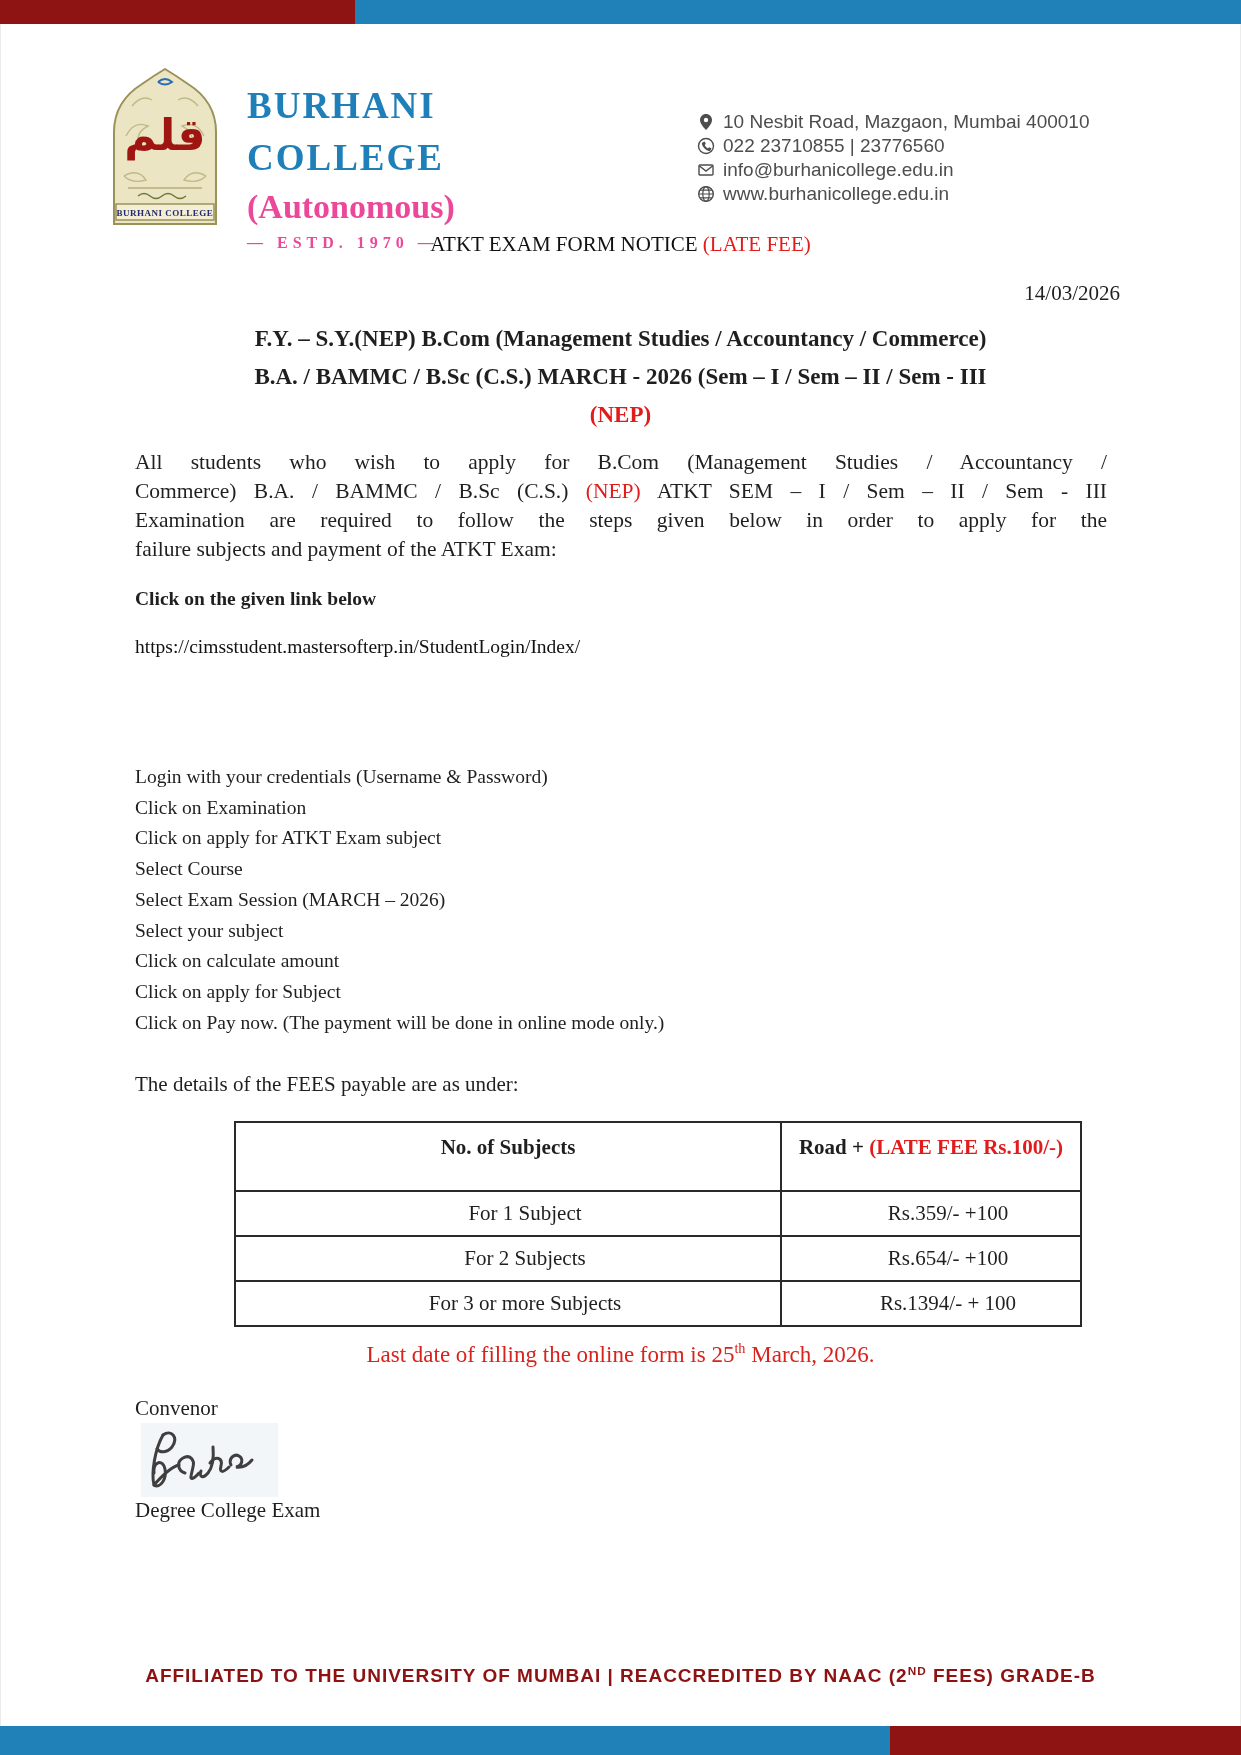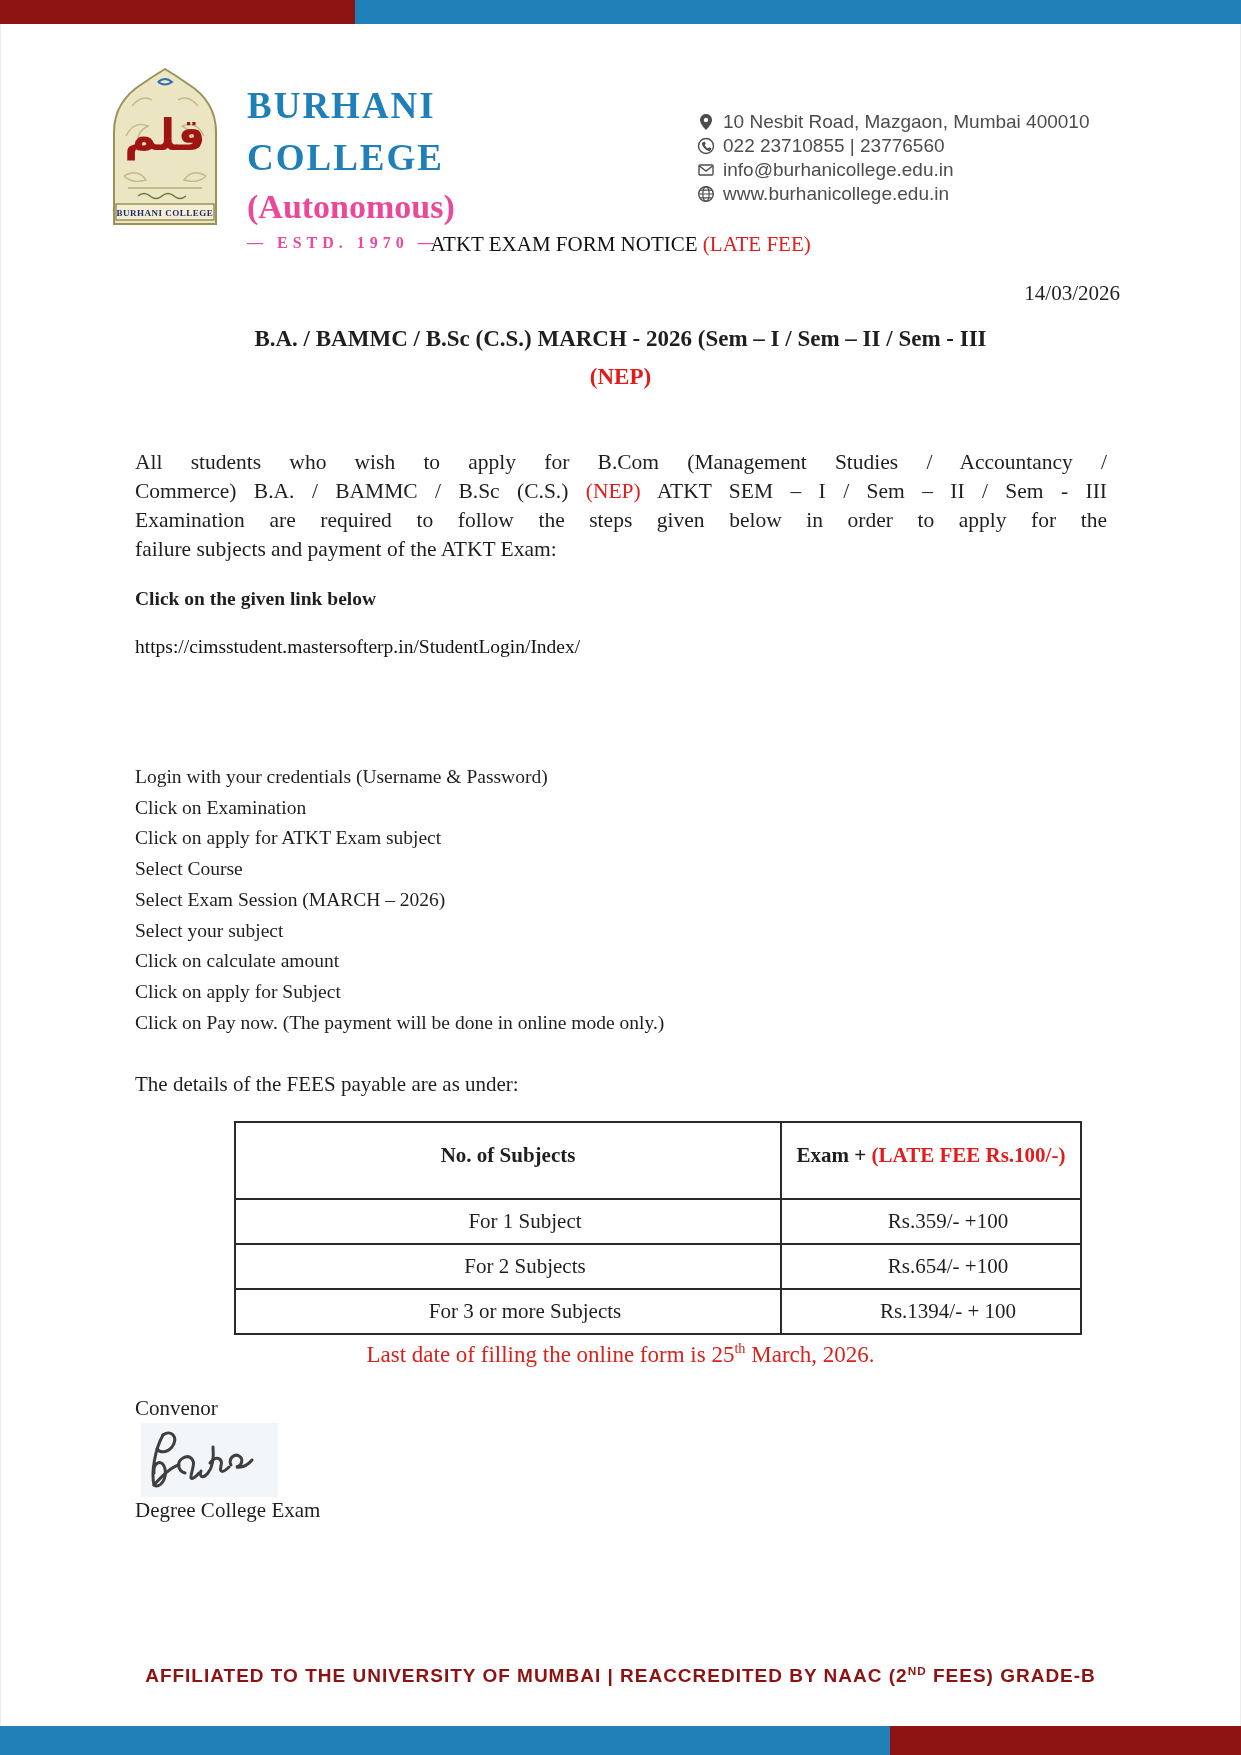--- a/index.html
+++ b/index.html
@@ -31,21 +31,21 @@
            font-weight:bold;font-size:23px;line-height:38px;}
   .intro{position:absolute;top:448px;left:135px;width:972px;font-size:21.5px;line-height:29px;}
   .intro .jline{text-align:justify;text-align-last:justify;}
   .link-label{position:absolute;top:588px;left:135px;font-weight:bold;font-size:19.5px;}
   .link-url{position:absolute;top:636px;left:135px;font-size:19.5px;color:#111;text-decoration:none;}
   .steps{position:absolute;top:762px;left:135px;font-size:19.5px;line-height:30.7px;}
   .fees-intro{position:absolute;top:1072px;left:135px;font-size:21px;}
   table.fees{position:absolute;top:1121px;left:234px;width:846px;border-collapse:collapse;
              font-size:21px;text-align:center;table-layout:fixed;}
   table.fees col.c1{width:546px;} table.fees col.c2{width:300px;}
-  table.fees th{border:2px solid #2a2a2a;height:54px;vertical-align:top;padding-top:20px;
+  table.fees th{border:2px solid #2a2a2a;height:54px;vertical-align:top;padding-top:12px;
                 font-weight:bold;font-size:21px;}
   table.fees td{border:2px solid #2a2a2a;height:41px;vertical-align:middle;padding-left:35px;}
   .last-date{position:absolute;top:1340px;left:0;width:1241px;text-align:center;
              color:#d8231d;font-size:23px;}
   sup{font-size:0.62em;}
   .convenor{position:absolute;top:1396px;left:135px;font-size:21px;}
   .signature{position:absolute;top:1423px;left:141px;width:137px;height:74px;background:#f3f6f9;}
   .signed-by{position:absolute;top:1498px;left:135px;font-size:21px;}
   .footer-text{position:absolute;top:1664px;left:0;width:1241px;text-align:center;
                font-family:"Liberation Sans",sans-serif;font-size:19px;color:#8e1212;
@@ -122,20 +122,21 @@
     </div>
   </header>
 
   <div class="notice-title">
     <span>ATKT EXAM FORM NOTICE </span><span class="red">(LATE FEE)</span>
   </div>
 
   <div class="date-line">14/03/2026</div>
 
   <div class="heading">
+    <div>F.Y. – S.Y.(NEP) B.Com (Management Studies / Accountancy / Commerce)</div>
     <div>B.A. / BAMMC / B.Sc (C.S.) MARCH - 2026 (Sem – I / Sem – II / Sem - III</div>
     <div class="red">(NEP)</div>
   </div>
 
   <div class="intro">
     <div class="jline">All students who wish to apply for B.Com (Management Studies / Accountancy /</div>
     <div class="jline"><span>Commerce) B.A. / BAMMC / B.Sc (C.S.) </span><span class="red">(NEP)</span><span> ATKT SEM – I / Sem – II / Sem - III</span></div>
     <div class="jline">Examination are required to follow the steps given below in order to apply for the</div>
     <div>failure subjects and payment of the ATKT Exam:</div>
   </div>
@@ -158,21 +159,21 @@
   <div class="fees-intro">The details of the FEES payable are as under:</div>
 
   <table class="fees">
     <colgroup>
         <col class="c1">
         <col class="c2">
       </colgroup>
     <thead>
       <tr>
         <th>No. of Subjects</th>
-        <th><span>Exam + </span><span class="red"> (LATE FEE Rs.100/-)</span></th>
+        <th><span>Road + </span><span class="red"> (LATE FEE Rs.100/-)</span></th>
       </tr>
     </thead>
     <tbody>
       <tr>
         <td>For 1 Subject</td>
         <td>Rs.359/- +100</td>
       </tr>
       <tr>
         <td>For 2 Subjects</td>
         <td>Rs.654/- +100</td>

